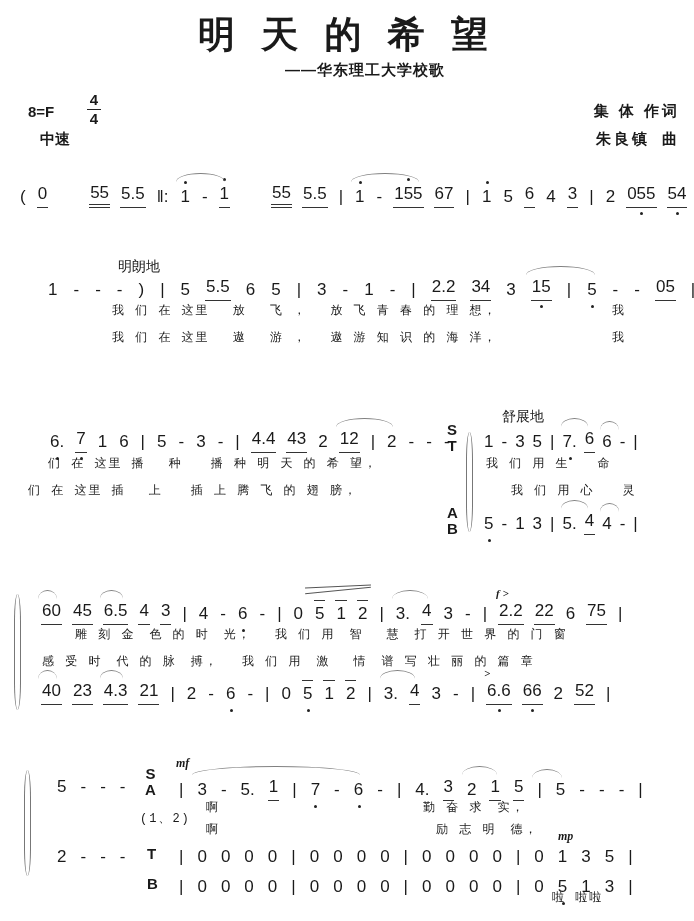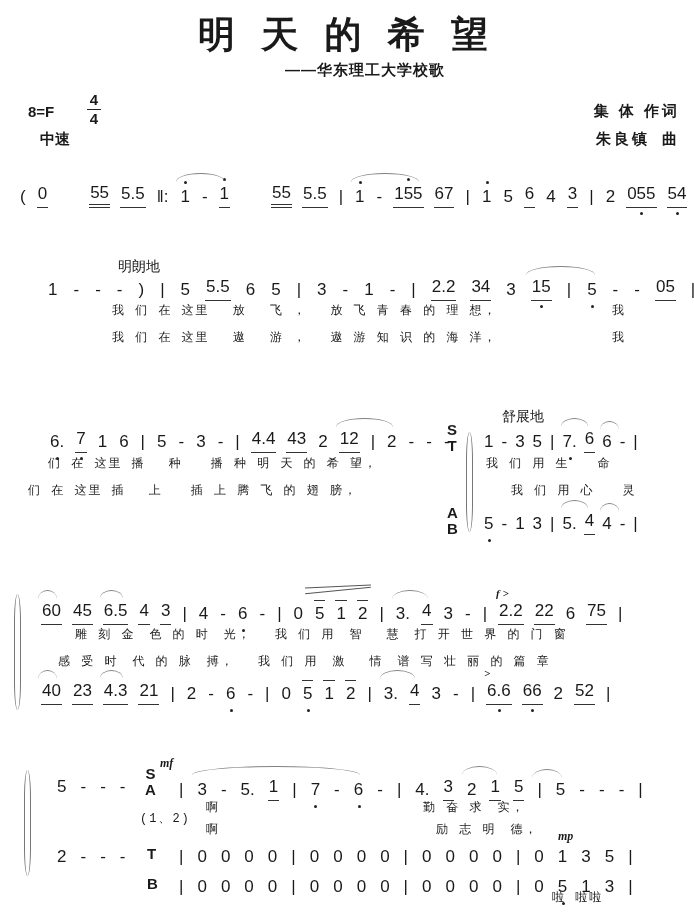--- a/index.html
+++ b/index.html
@@ -90,30 +90,30 @@
 <div class="abs lyrics" style="left:486px;top:482px;margin-left:25px;">我 们 用 心　　灵</div>
 <div class="abs plabel" style="left:447px;top:505px;">
   <div>A</div>
   <div>B</div>
 </div>
 <div class="abs music tight" style="left:480px;top:510px;"><span class="grp"><span class="tok"><span class="txt">5</span><i class="dot lo"></i></span><span class="tok"><span class="txt">-</span></span><span class="tok"><span class="txt">1</span></span><span class="tok"><span class="txt">3</span></span><span class="tok"><span class="txt">|</span></span></span><span class="grp"><span class="tok"><span class="txt">5.</span></span><span class="tok u1"><span class="txt">4</span></span><i class="slur"></i></span><span class="grp"><span class="tok"><span class="txt">4</span></span><span class="tok"><span class="txt">-</span></span><i class="slur"></i></span><span class="grp"><span class="tok"><span class="txt">|</span></span></span></div>
 
 <div class="abs brace" style="left:14px;top:594px;height:116px;"></div>
 <div class="abs music" style="left:36px;top:600px;"><span class="grp"><span class="tok u1"><span class="txt">60</span></span><i class="slur"></i></span><span class="grp"><span class="tok u1"><span class="txt">45</span></span></span><span class="grp"><span class="tok u1"><span class="txt">6.5</span></span><i class="slur"></i></span><span class="grp"><span class="tok u1"><span class="txt">4</span></span><span class="tok u1"><span class="txt">3</span></span><span class="tok"><span class="txt">|</span></span><span class="tok"><span class="txt">4</span></span><span class="tok"><span class="txt">-</span></span><span class="tok"><span class="txt">6</span><i class="dot lo"></i></span><span class="tok"><span class="txt">-</span></span><span class="tok"><span class="txt">|</span></span><span class="tok"><span class="txt">0</span></span></span><span class="grp"><span class="tok ol"><span class="txt">5</span></span><span class="tok ol"><span class="txt">1</span></span><span class="tok ol"><span class="txt">2</span></span><i class="cr c1"></i><i class="cr c2"></i></span><span class="grp"><span class="tok"><span class="txt">|</span></span></span><span class="grp"><span class="tok"><span class="txt">3.</span></span><span class="tok u1"><span class="txt">4</span></span><i class="slur"></i></span><span class="grp"><span class="tok"><span class="txt">3</span></span><span class="tok"><span class="txt">-</span></span><span class="tok"><span class="txt">|</span></span><span class="tok u1"><span class="txt">2.2</span><i class="mark">f &gt;</i></span><span class="tok u1"><span class="txt">22</span></span><span class="tok"><span class="txt">6</span></span><span class="tok u1"><span class="txt">75</span></span><span class="tok"><span class="txt">|</span></span></span></div>
 <div class="abs lyrics" style="left:75px;top:626px;">雕 刻 金　色 的 时　光，　 我 们 用　智　 慧　打 开 世 界 的 门 窗</div>
-<div class="abs lyrics" style="left:58px;top:653px;">感 受 时　代 的 脉　搏，　 我 们 用　激　 情　谱 写 壮 丽 的 篇 章</div>
+<div class="abs lyrics" style="left:42px;top:653px;">感 受 时　代 的 脉　搏，　 我 们 用　激　 情　谱 写 壮 丽 的 篇 章</div>
 <div class="abs music" style="left:36px;top:680px;"><span class="grp"><span class="tok u1"><span class="txt">40</span></span><i class="slur"></i></span><span class="grp"><span class="tok u1"><span class="txt">23</span></span></span><span class="grp"><span class="tok u1"><span class="txt">4.3</span></span><i class="slur"></i></span><span class="grp"><span class="tok u1"><span class="txt">21</span></span><span class="tok"><span class="txt">|</span></span><span class="tok"><span class="txt">2</span></span><span class="tok"><span class="txt">-</span></span><span class="tok"><span class="txt">6</span><i class="dot lo"></i></span><span class="tok"><span class="txt">-</span></span><span class="tok"><span class="txt">|</span></span><span class="tok"><span class="txt">0</span></span><span class="tok ol"><span class="txt">5</span><i class="dot lo"></i></span><span class="tok ol"><span class="txt">1</span></span><span class="tok ol"><span class="txt">2</span></span><span class="tok"><span class="txt">|</span></span></span><span class="grp"><span class="tok"><span class="txt">3.</span></span><span class="tok u1"><span class="txt">4</span></span><i class="slur"></i></span><span class="grp"><span class="tok"><span class="txt">3</span></span><span class="tok"><span class="txt">-</span></span><span class="tok"><span class="txt">|</span></span><span class="tok u1"><span class="txt">6.6</span><i class="dot lo"></i><i class="mark">&gt;</i></span><span class="tok u1"><span class="txt">66</span><i class="dot lo"></i></span><span class="tok"><span class="txt">2</span></span><span class="tok u1"><span class="txt">52</span></span><span class="tok"><span class="txt">|</span></span></span></div>
 
 <div class="abs brace" style="left:24px;top:770px;height:106px;"></div>
 <div class="abs music mid" style="left:50px;top:776px;"><span class="grp"><span class="tok"><span class="txt">5</span></span><span class="tok"><span class="txt">-</span></span><span class="tok"><span class="txt">-</span></span><span class="tok"><span class="txt">-</span></span></span></div>
 <div class="abs plabel" style="left:145px;top:766px;">
   <div>S</div>
   <div>A</div>
 </div>
-<div class="abs dyn" style="left:160px;top:756px;">mf</div>
+<div class="abs dyn" style="left:176px;top:756px;">mf</div>
 <div class="abs music mid" style="left:172px;top:776px;"><span class="grp"><span class="tok"><span class="txt">|</span></span></span><span class="grp"><span class="tok"><span class="txt">3</span></span><span class="tok"><span class="txt">-</span></span><span class="tok"><span class="txt">5.</span></span><span class="tok u1"><span class="txt">1</span></span><span class="tok"><span class="txt">|</span></span><span class="tok"><span class="txt">7</span><i class="dot lo"></i></span><span class="tok"><span class="txt">-</span></span><span class="tok"><span class="txt">6</span><i class="dot lo"></i></span><i class="slur"></i></span><span class="grp"><span class="tok"><span class="txt">-</span></span><span class="tok"><span class="txt">|</span></span><span class="tok"><span class="txt">4.</span></span><span class="tok u1"><span class="txt">3</span></span></span><span class="grp"><span class="tok"><span class="txt">2</span></span><span class="tok u1"><span class="txt">1</span></span><i class="slur"></i></span><span class="grp"><span class="tok u1"><span class="txt">5</span></span></span><span class="grp"><span class="tok"><span class="txt">|</span></span><span class="tok"><span class="txt">5</span></span><i class="slur"></i></span><span class="grp"><span class="tok"><span class="txt">-</span></span><span class="tok"><span class="txt">-</span></span><span class="tok"><span class="txt">-</span></span><span class="tok"><span class="txt">|</span></span></span></div>
 <div class="abs lyrics" style="left:140px;top:810px;">(1、2)</div>
 <div class="abs lyrics" style="left:206px;top:799px;">啊</div>
 <div class="abs lyrics" style="left:206px;top:821px;">啊</div>
 <div class="abs lyrics" style="left:423px;top:799px;">勤 奋 求　实，</div>
 <div class="abs lyrics" style="left:436px;top:821px;">励 志 明　德，</div>
 <div class="abs dyn" style="left:558px;top:829px;">mp</div>
 <div class="abs music mid" style="left:50px;top:846px;"><span class="grp"><span class="tok"><span class="txt">2</span></span><span class="tok"><span class="txt">-</span></span><span class="tok"><span class="txt">-</span></span><span class="tok"><span class="txt">-</span></span></span></div>
 <div class="abs plabel" style="left:147px;top:846px;">T</div>
 <div class="abs music mid" style="left:172px;top:846px;"><span class="grp"><span class="tok"><span class="txt">|</span></span><span class="tok"><span class="txt">0</span></span><span class="tok"><span class="txt">0</span></span><span class="tok"><span class="txt">0</span></span><span class="tok"><span class="txt">0</span></span><span class="tok"><span class="txt">|</span></span><span class="tok"><span class="txt">0</span></span><span class="tok"><span class="txt">0</span></span><span class="tok"><span class="txt">0</span></span><span class="tok"><span class="txt">0</span></span><span class="tok"><span class="txt">|</span></span><span class="tok"><span class="txt">0</span></span><span class="tok"><span class="txt">0</span></span><span class="tok"><span class="txt">0</span></span><span class="tok"><span class="txt">0</span></span><span class="tok"><span class="txt">|</span></span><span class="tok"><span class="txt">0</span></span><span class="tok"><span class="txt">1</span></span><span class="tok"><span class="txt">3</span></span><span class="tok"><span class="txt">5</span></span><span class="tok"><span class="txt">|</span></span></span></div>

